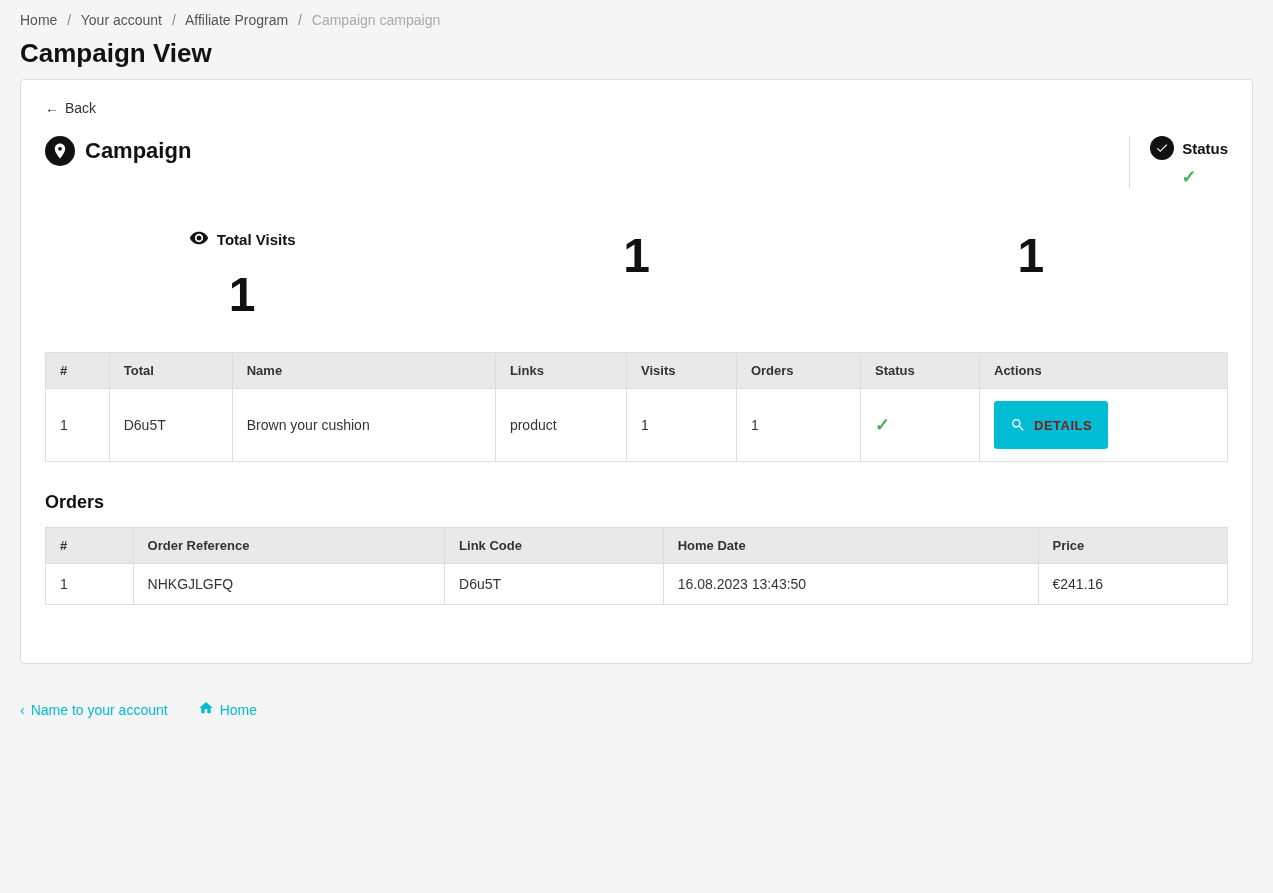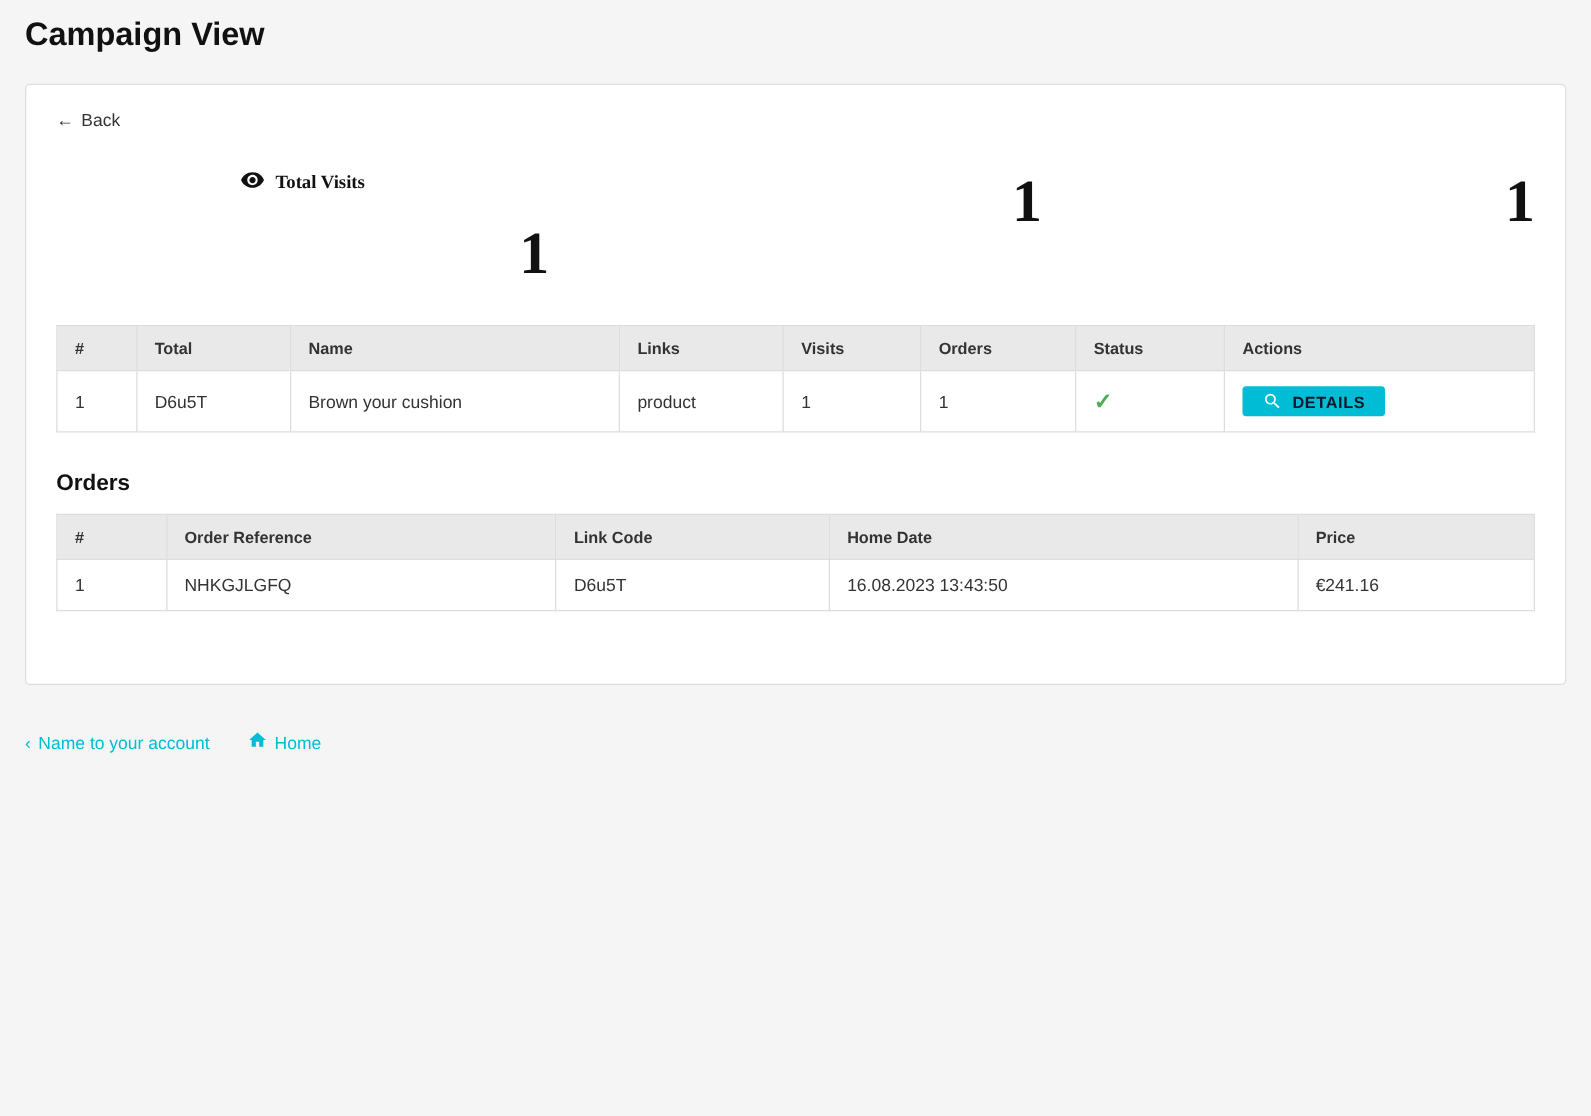--- a/index.html
+++ b/index.html
@@ -27,21 +27,21 @@
       margin: 0 6px;
       color: #888;
     }
     .breadcrumb .current {
       color: #aaa;
     }
     .page-title {
       font-size: 26px;
       font-weight: bold;
       color: #111;
-      margin-bottom: 24px;
+      margin-bottom: 10px;
     }
     .main-card {
       background: #fff;
       border: 1px solid #ddd;
       border-radius: 4px;
       padding: 20px 24px 28px 24px;
       margin-bottom: 20px;
     }
     .back-link {
       display: inline-flex;
@@ -119,23 +119,22 @@
       align-items: center;
       gap: 8px;
     }
     .stats-row {
       display: flex;
       justify-content: space-around;
       margin-bottom: 10px;
       padding: 10px 0 20px 0;
     }
     .stat-item {
-      text-align: right;
+      text-align: center;
       flex: 1;
-      font-family: Liberation Serif, serif;
     }
     .stat-label {
       display: flex;
       align-items: center;
       justify-content: center;
       gap: 8px;
       font-size: 15px;
       font-weight: bold;
       color: #111;
       margin-bottom: 16px;
@@ -172,24 +171,24 @@
       font-size: 14px;
       color: #333;
       border: 1px solid #ddd;
       background: #fff;
     }
     .details-btn {
       display: inline-flex;
       align-items: center;
       gap: 8px;
       background: #00bcd4;
-      color: #0f172a;
+      color: #7f1d1d;
       border: none;
       border-radius: 3px;
-      padding: 4px 16px;
+      padding: 16px 16px;
       font-size: 13px;
       font-weight: bold;
       cursor: pointer;
       text-transform: uppercase;
       letter-spacing: 0.5px;
     }
     .green-check {
       color: #4caf50;
       font-size: 18px;
       font-weight: bold;
@@ -207,32 +206,67 @@
       font-size: 14px;
       text-decoration: none;
       cursor: pointer;
     }
   </style>
 </head>
 <body>
 
 <div class="page-wrapper">
 
+  <nav class="breadcrumb">
+    <a href="#">Home</a>
+    <span class="separator">/</span>
+    <a href="#">Your account</a>
+    <span class="separator">/</span>
+    <a href="#">Affiliate Program</a>
+    <span class="separator">/</span>
+    <span class="current">Campaign campaign</span>
+  </nav>
 
   <h1 class="page-title">Campaign View</h1>
 
   <div class="main-card">
 
     
     <a class="back-link" href="#">
       <span>←</span>
       <span>Back</span>
     </a>
 
     
+    <div class="campaign-header">
+      <div class="campaign-title">
+        <div class="campaign-icon">
+          <svg width="18" height="18" viewBox="0 0 24 24" fill="white">
+            <path d="M12 2C8.13 2 5 5.13 5 9c0 5.25 7 13 7 13s7-7.75 7-13c0-3.87-3.13-7-7-7zm0 9.5c-1.38 0-2.5-1.12-2.5-2.5s1.12-2.5 2.5-2.5 2.5 1.12 2.5 2.5-1.12 2.5-2.5 2.5z"></path>
+          </svg>
+        </div>
+        <span>Campaign</span>
+      </div>
+
+      <div class="status-section">
+        <div class="status-wrapper">
+          <div class="status-top">
+            <div class="status-icon">
+              <svg width="14" height="14" viewBox="0 0 24 24" fill="white">
+                <path d="M9 16.17L4.83 12l-1.42 1.41L9 19 21 7l-1.41-1.41z"></path>
+              </svg>
+            </div>
+            <span class="status-label">Status</span>
+          </div>
+          <div style="margin-top:6px;">
+            <span class="status-check">✓</span>
+          </div>
+        </div>
+      </div>
+    </div>
 
     
     <div class="stats-row">
 
       <div class="stat-item">
         <div class="stat-label">
           <span>
             <svg width="20" height="20" viewBox="0 0 24 24" fill="currentColor">
               <path d="M12 4.5C7 4.5 2.73 7.61 1 12c1.73 4.39 6 7.5 11 7.5s9.27-3.11 11-7.5c-1.73-4.39-6-7.5-11-7.5zm0 12.5c-2.76 0-5-2.24-5-5s2.24-5 5-5 5 2.24 5 5-2.24 5-5 5zm0-8c-1.66 0-3 1.34-3 3s1.34 3 3 3 3-1.34 3-3-1.34-3-3-3z"></path>
             </svg>

